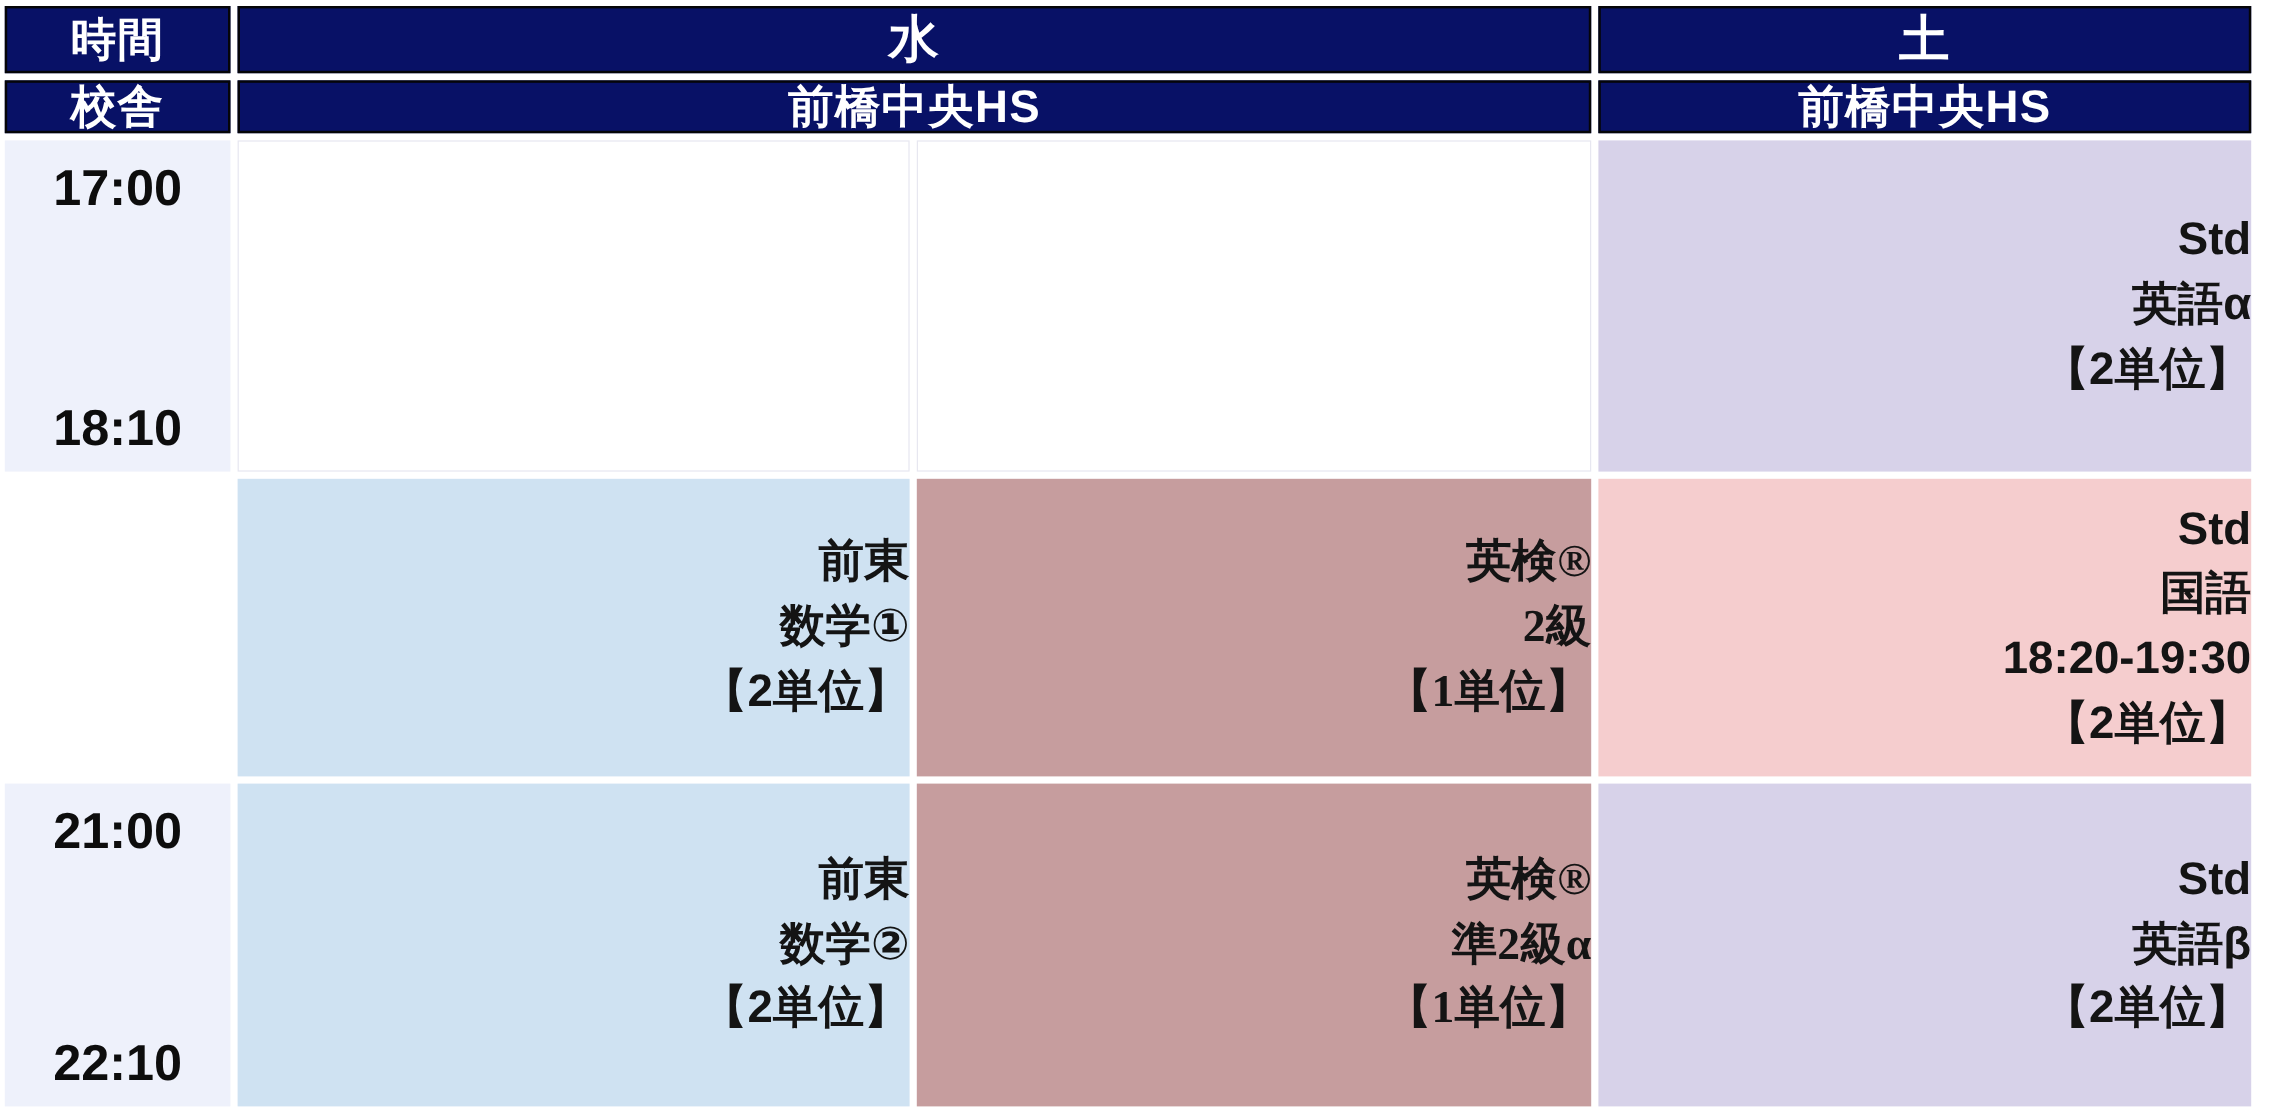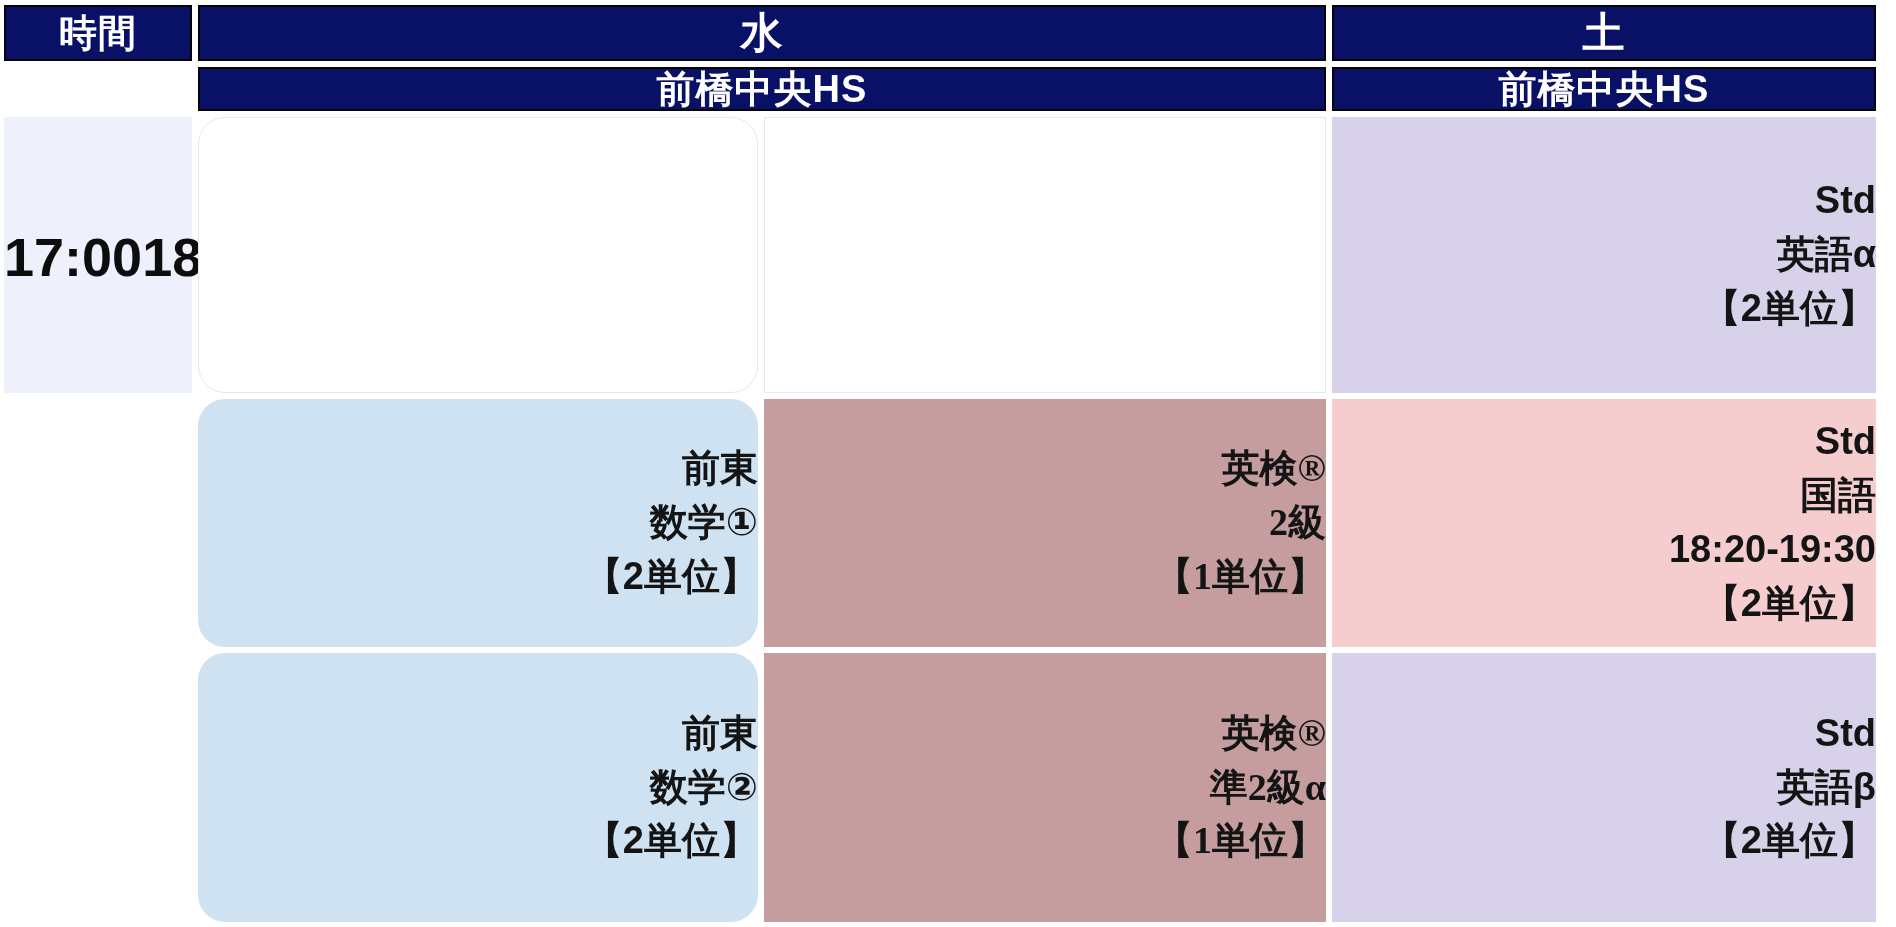--- a/index.html
+++ b/index.html
@@ -18,28 +18,28 @@
   .cell{display:flex;align-items:center;justify-content:center;text-align:center;box-sizing:border-box;}
   
   .h{
     background:var(--header_bg,#081166);
     color:var(--header_text,#fff);
     border:2px solid #050508;
     font-size:38px;letter-spacing:1px;
   }
   .h.day{font-size:42px;}
   
-  .c1{grid-column:1;} .c2{grid-column:2;border-radius:27px;} .c3{grid-column:3;font-family:Liberation Serif, serif;} .c4{grid-column:4;}
+  .c1{grid-column:1;} .c2{grid-column:2;} .c3{grid-column:3;font-family:Liberation Serif, serif;} .c4{grid-column:4;}
   .span-wed{grid-column:2 / 4;}
   .r1{grid-row:1;} .r2{grid-row:2;} .r3{grid-row:3;} .r4{grid-row:4;} .r5{grid-row:5;}
   
   .time{
     background:var(--time_col_bg,#eef1fb);
-    flex-direction:row;justify-content:space-between;
-    font-size:54px;padding:16px 0 12px 0;color:#0d0d0d;
+    flex-direction:column;justify-content:space-between;
+    font-size:42px;padding:16px 0 12px 0;color:#0d0d0d;
   }
   
   .body-cell{
     flex-direction:column;justify-content:center;
     font-size:38px;line-height:1.42;color:#141414;align-items:flex-end;
   }
   .bg-white{background:var(--cell_white,#ffffff);border:1px solid #e7e7f0;}
   .bg-blue{background:var(--cell_blue,#cfe2f2);}
   .bg-mauve{background:var(--cell_mauve,#c69d9e);}
   .bg-pink{background:var(--cell_pink,#f5cdce);}
@@ -49,20 +49,21 @@
 </head>
 <body>
 
 <div id="app">
   <div class="grid">
 
     <div class="cell h r1 c1">時間</div>
     <div class="cell h day r1 span-wed">水</div>
     <div class="cell h day r1 c4">土</div>
 
+    <div class="cell h r2 c1">校舎</div>
     <div class="cell h r2 span-wed">前橋中央HS</div>
     <div class="cell h r2 c4">前橋中央HS</div>
 
     <div class="cell time r3 c1">
       <span>17:00</span>
       <span>18:10</span>
     </div>
     <div class="cell body-cell bg-white r3 c2"></div>
     <div class="cell body-cell bg-white r3 c3"></div>
     <div class="cell body-cell bg-lavender r3 c4">
@@ -81,20 +82,24 @@
       <span class="line">2級</span>
       <span class="line">【1単位】</span>
     </div>
     <div class="cell body-cell bg-pink r4 c4">
       <span class="line">Std</span>
       <span class="line">国語</span>
       <span class="line">18:20-19:30</span>
       <span class="line">【2単位】</span>
     </div>
 
+    <div class="cell time r5 c1">
+      <span>21:00</span>
+      <span>22:10</span>
+    </div>
     <div class="cell body-cell bg-blue r5 c2">
       <span class="line">前東</span>
       <span class="line">数学②</span>
       <span class="line">【2単位】</span>
     </div>
     <div class="cell body-cell bg-mauve r5 c3">
       <span class="line">英検®</span>
       <span class="line">準2級α</span>
       <span class="line">【1単位】</span>
     </div>

